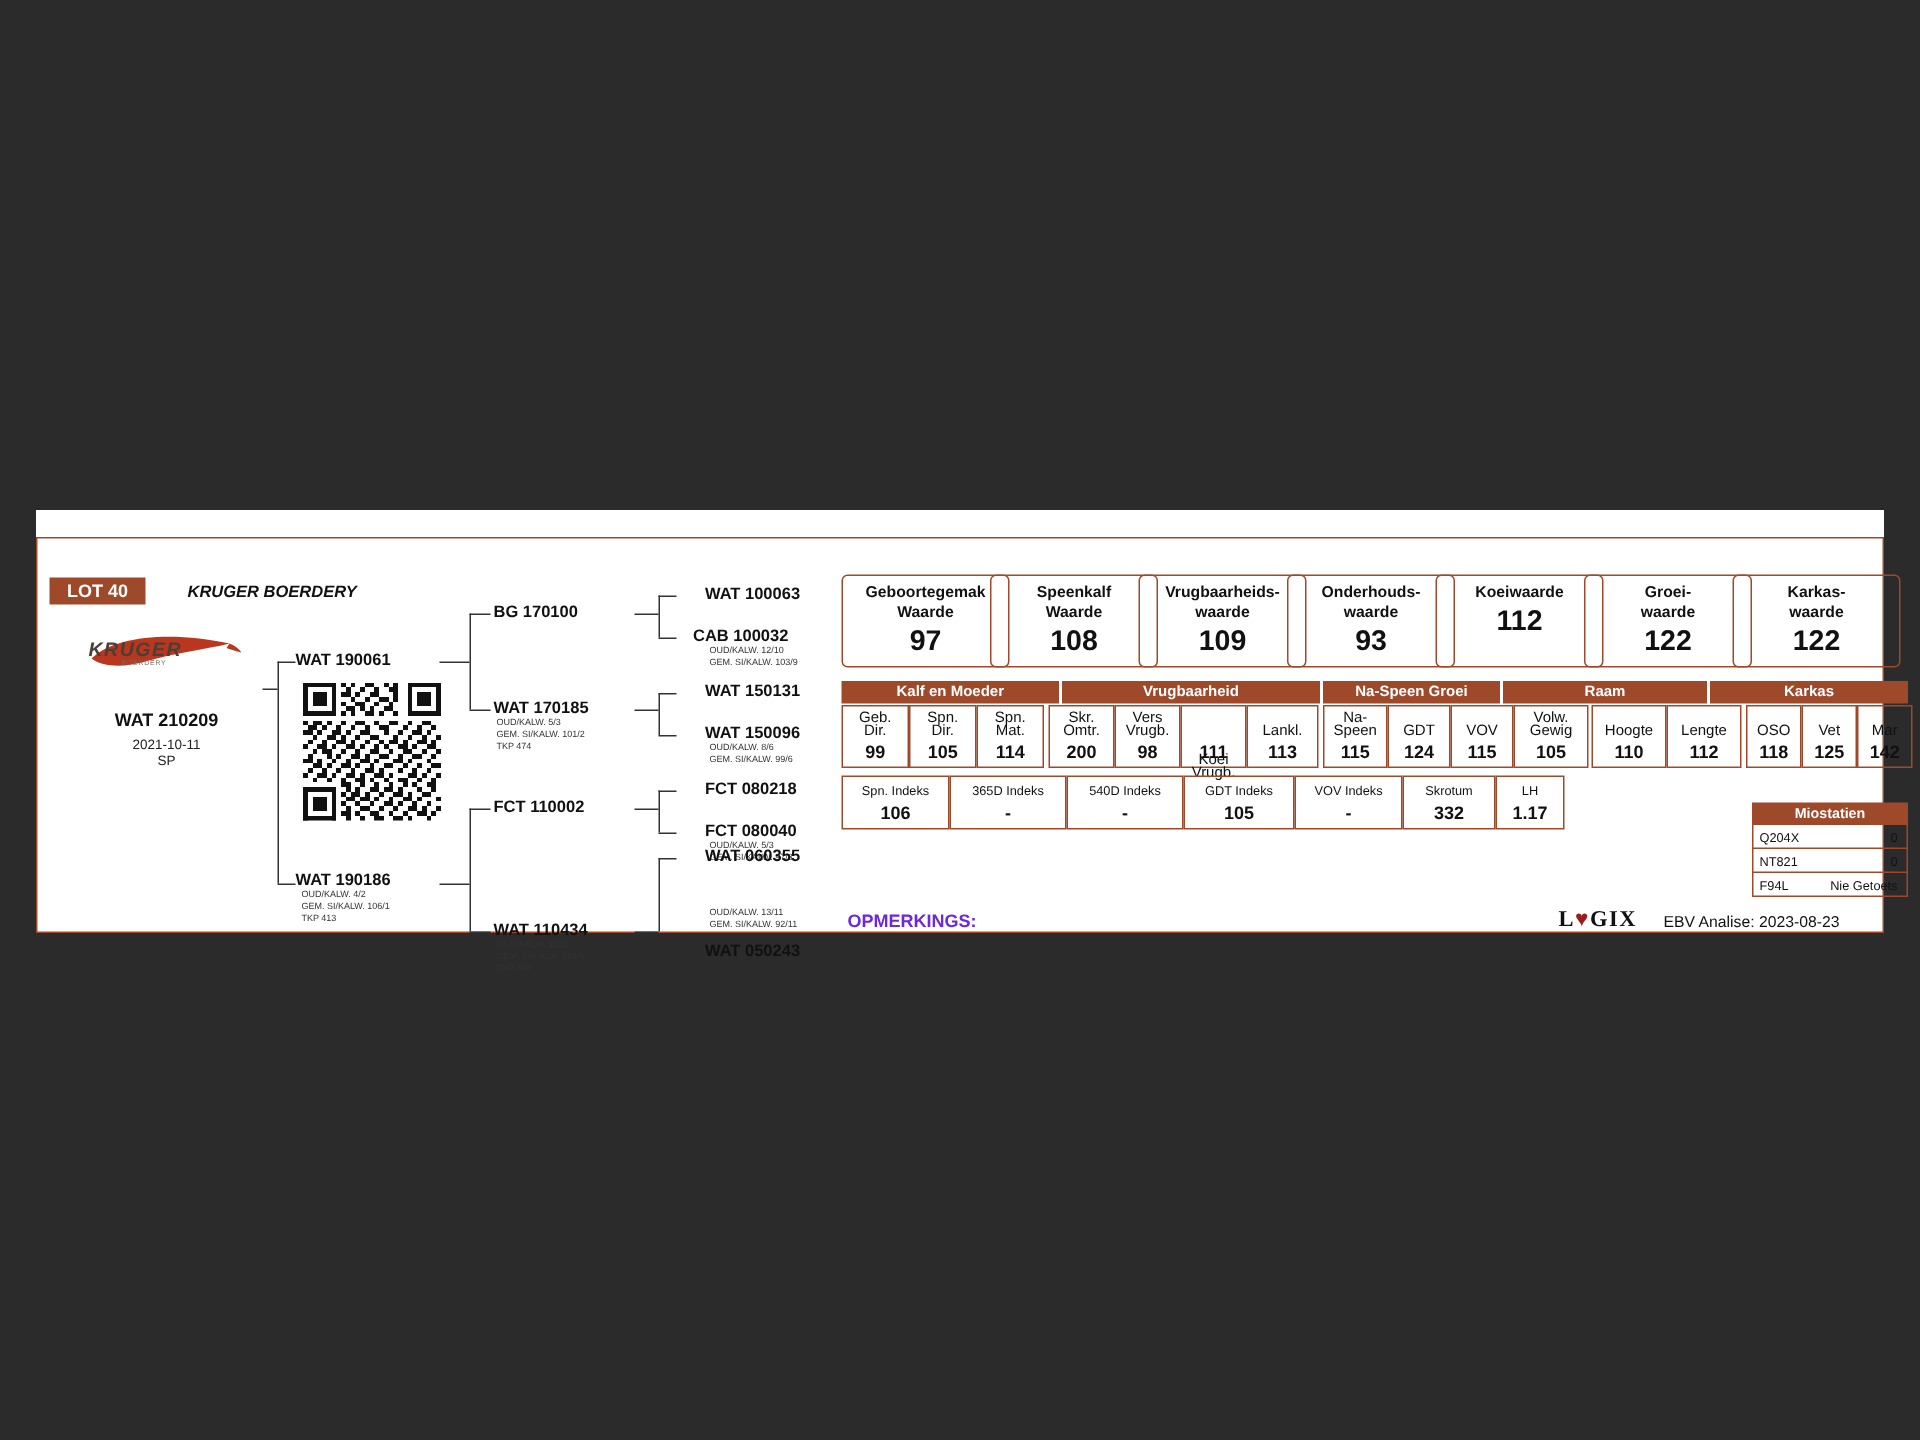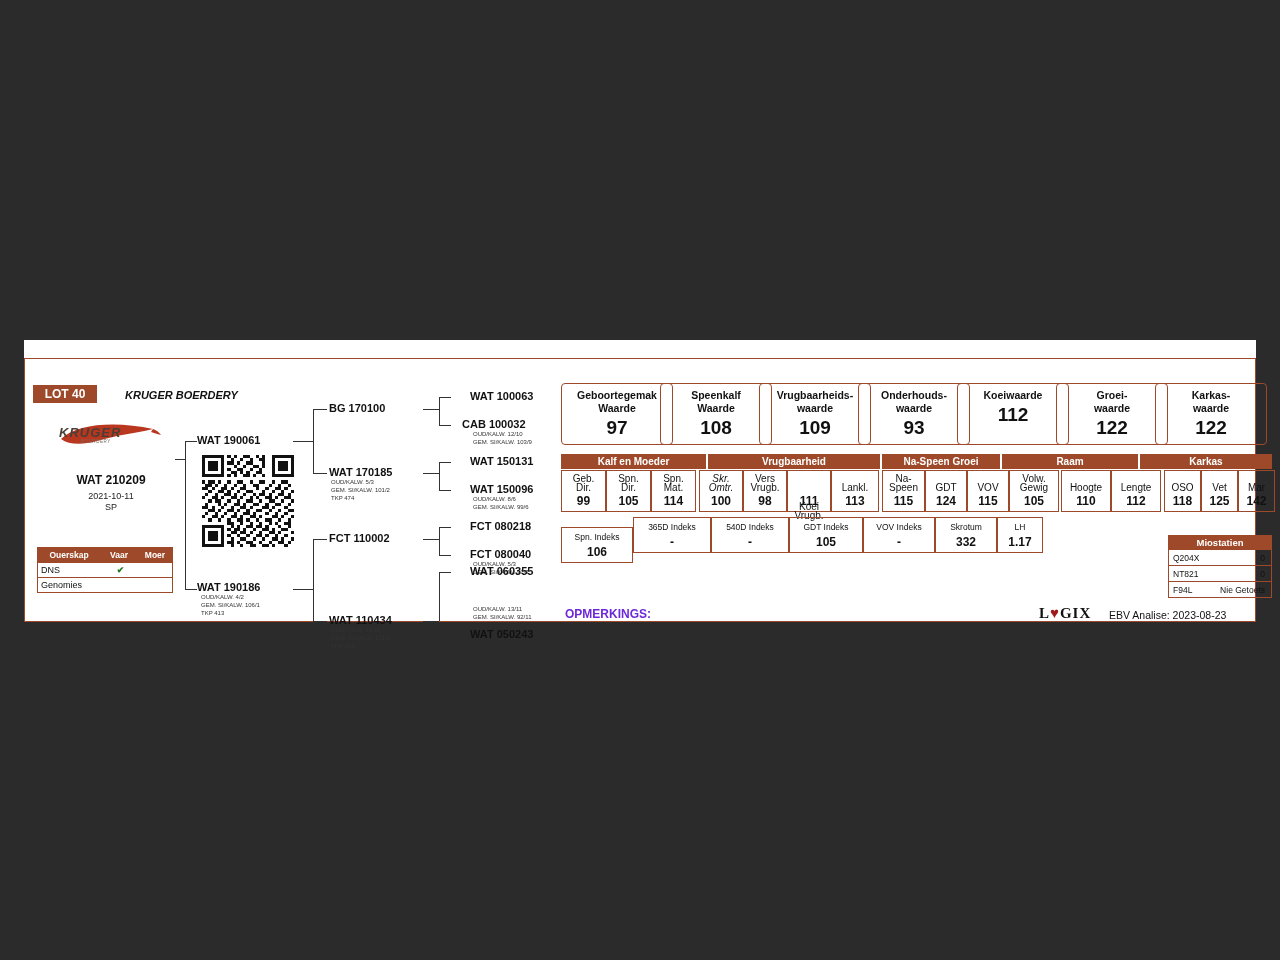--- a/index.html
+++ b/index.html
@@ -524,37 +524,20 @@
           <rect x="27" y="27" width="1" height="1"></rect>
         <rect x="9" y="28" width="1" height="1"></rect>
           <rect x="12" y="28" width="1" height="1"></rect>
           <rect x="15" y="28" width="2" height="1"></rect>
           <rect x="19" y="28" width="2" height="1"></rect>
           <rect x="22" y="28" width="1" height="1"></rect>
           <rect x="26" y="28" width="1" height="1"></rect>
       </g>
     </svg>
 
-    <div class="dns-table">
-      <div class="dns-head">
-        <div class="c1">Ouerskap</div>
-        <div class="c2">Vaar</div>
-        <div class="c3">Moer</div>
-      </div>
-      <div class="dns-row">
-        <div class="c1">DNS</div>
-        <div class="c2">✔</div>
-        <div class="c3"></div>
-      </div>
-      <div class="dns-row">
-        <div class="c1">Genomies</div>
-        <div class="c2"></div>
-        <div class="c3"></div>
-      </div>
-    </div>
 
     <div class="ped-line" style="left:150px; top:100px; width:10px; height:1px;"></div>
     <div class="ped-line" style="left:160px; top:82px; width:1px; height:148px;"></div>
     <div class="ped-line" style="left:160px; top:82px; width:12px; height:1px;"></div>
     <div class="ped-line" style="left:160px; top:230px; width:12px; height:1px;"></div>
 
     <div class="ped-line" style="left:268px; top:82px; width:20px; height:1px;"></div>
     <div class="ped-line" style="left:288px; top:50px; width:1px; height:64px;"></div>
     <div class="ped-line" style="left:288px; top:50px; width:14px; height:1px;"></div>
     <div class="ped-line" style="left:288px; top:114px; width:14px; height:1px;"></div>
@@ -670,23 +653,23 @@
       <div class="h" style="white-space:pre;">Spn.
 Dir.</div>
       <div class="v">105</div>
     </div>
     <div class="ebvcell" style="left:626px; top:111px; width:45px;">
       <div class="h" style="white-space:pre;">Spn.
 Mat.</div>
       <div class="v">114</div>
     </div>
     <div class="ebvcell" style="left:674px; top:111px; width:44px;">
-      <div class="h" style="white-space:pre;font-style:italic;">Skr.
+      <div class="h" style="white-space:pre;">Skr.
 Omtr.</div>
-      <div class="v">100</div>
+      <div class="v">200</div>
     </div>
     <div class="ebvcell" style="left:718px; top:111px; width:44px;">
       <div class="h" style="white-space:pre;">Vers
 Vrugb.</div>
       <div class="v">98</div>
     </div>
     <div class="ebvcell" style="left:762px; top:111px; width:44px;">
       <div class="h" style="white-space:pre;margin-top:28px;">Koei
 Vrugb.</div>
       <div class="v">111</div>
@@ -727,21 +710,21 @@
     </div>
     <div class="ebvcell" style="left:1176px; top:111px; width:37px;">
       <div class="h" style="padding-top:12px;">Vet</div>
       <div class="v">125</div>
     </div>
     <div class="ebvcell" style="left:1213px; top:111px; width:37px;">
       <div class="h" style="padding-top:12px;">Mar</div>
       <div class="v">142</div>
     </div>
 
-    <div class="idxcell" style="left:536px; top:168px; width:72px;">
+    <div class="idxcell" style="left:536px; top:158px; width:72px;">
       <div class="h">Spn. Indeks</div>
       <div class="v">106</div>
     </div>
     <div class="idxcell" style="left:608px; top:158px; width:78px;">
       <div class="h">365D Indeks</div>
       <div class="v">-</div>
     </div>
     <div class="idxcell" style="left:686px; top:158px; width:78px;">
       <div class="h">540D Indeks</div>
       <div class="v">-</div>

